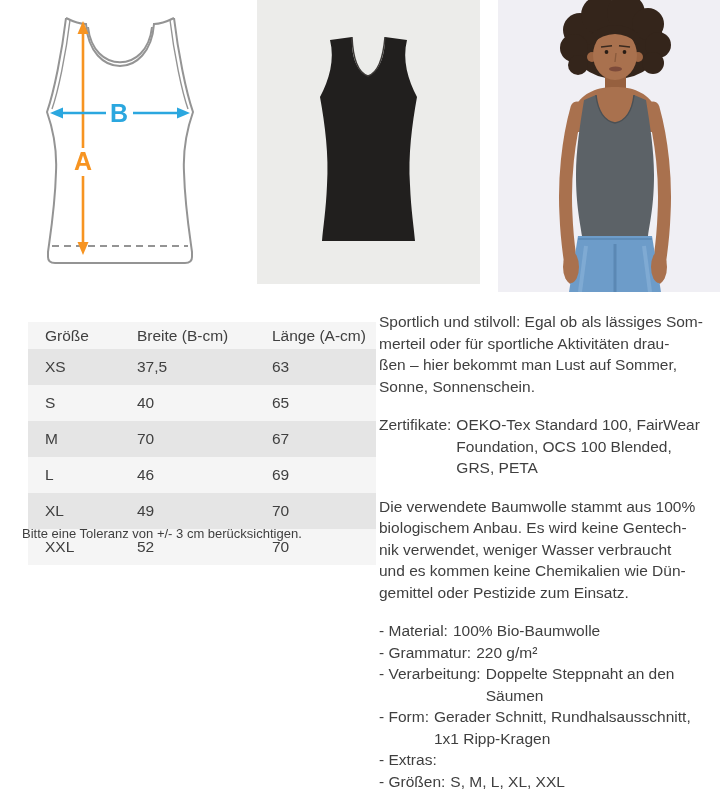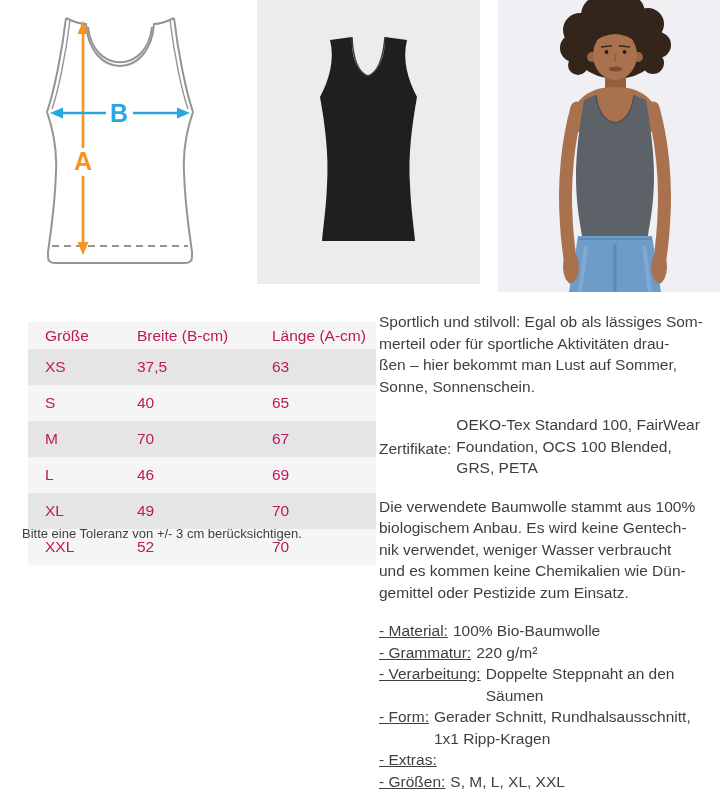--- a/index.html
+++ b/index.html
@@ -24,21 +24,21 @@
   .photo svg{display:block;width:100%;height:100%;}
 
   
   #size-table{
     position:absolute;
     left:28px;top:322px;
     width:331px;
     border-collapse:collapse;
     table-layout:fixed;
     font-size:15.5px;
-    color:#be185d;
+    color:#404040;
   }
   #size-table th{font-weight:normal;text-align:left;height:27px;}
   #size-table td{height:36px;}
   #size-table th,#size-table td{padding:0;vertical-align:middle;}
   #size-table .c1{width:92px;padding-left:17px;}
   #size-table .c2{width:135px;}
   #size-table .c3{width:104px;}
   #size-table tr.head{background:#F5F5F5;}
   #size-table tr.dark{background:#E5E5E5;}
   #size-table tr.light{background:#F5F5F5;}
@@ -56,23 +56,23 @@
     left:379px;top:311px;
     width:340px;
     font-size:15.5px;
     line-height:21.5px;
     color:#3f3f3f;
   }
   #description .block{margin:0;}
   #description .block + .block{margin-top:17px;}
   .pre{white-space:pre-line;}
   .hang{display:flex;align-items:flex-start;}
-  .hang-label{white-space:pre;margin-right:5px;flex:none;margin-top:24px;}
+  .hang-label{white-space:pre;margin-right:5px;flex:none;}
   .spec{display:flex;align-items:flex-start;}
-  .spec-label{white-space:pre;margin-right:5px;flex:none;text-decoration:underline;}
+  .spec-label{white-space:pre;margin-right:5px;flex:none;}
 </style>
 </head>
 <body>
 
 <div id="page">
 
   <div class="photo" id="photo-diagram">
     <svg viewBox="0 0 240 295">
 
       <g fill="none" stroke="#949494" stroke-width="2">

